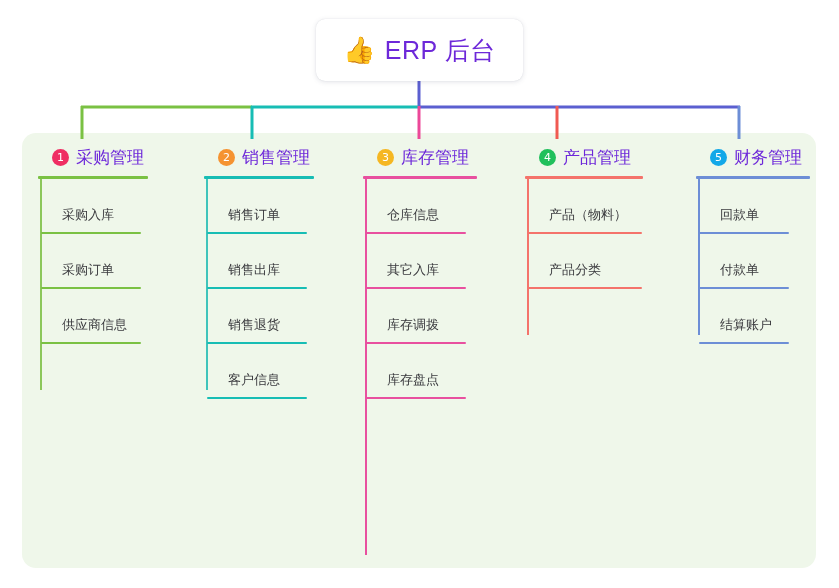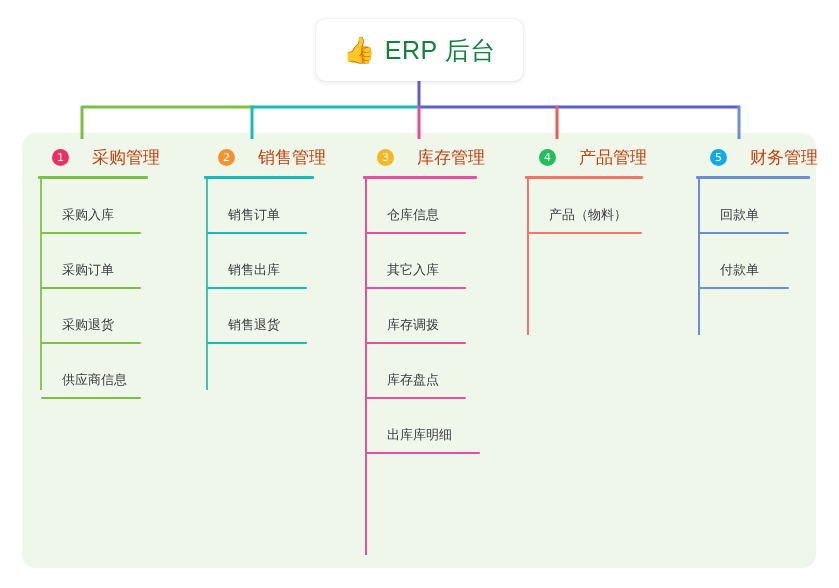--- a/index.html
+++ b/index.html
@@ -32,21 +32,21 @@
     gap: 9px;
     z-index: 6;
   }
   #root-card .thumb {
     font-size: 26px;
     line-height: 1;
     color: #f7cf4d;
   }
   #root-card .rtitle {
     font-size: 25px;
-    color: #15803d;
+    color: #6d28d9;
     letter-spacing: .5px;
     white-space: nowrap;
   }
 
   
   #panel {
     position: absolute;
     left: 22px;
     top: 133px;
     width: 794px;
@@ -83,23 +83,22 @@
     border-radius: 50%;
     color: #ffffff;
     font-size: 11px;
     line-height: 17px;
     text-align: center;
     flex: 0 0 auto;
     font-family: "DejaVu Sans", sans-serif;
   }
   .col-title {
     font-size: 17px;
-    color: #c2410c;
+    color: #6d28d9;
     white-space: nowrap;
-    margin-left: 16px;
   }
   .head-rule {
     height: 3px;
     border-radius: 1px;
     margin-top: 6px;
   }
 
   .leaf {
     position: relative;
     height: 55px;
@@ -162,24 +161,20 @@
       <div class="head-rule" style="width: 110px; background: rgb(122, 193, 67);"></div>
       <div class="leaf">
         <span class="leaf-text">采购入库</span>
         <div class="leaf-rule" style="width: 100px; left: 3px; background: rgb(122, 193, 67);"></div>
       </div>
       <div class="leaf">
         <span class="leaf-text">采购订单</span>
         <div class="leaf-rule" style="width: 100px; left: 3px; background: rgb(122, 193, 67);"></div>
       </div>
       <div class="leaf">
-        <span class="leaf-text">采购退货</span>
-        <div class="leaf-rule" style="width: 100px; left: 3px; background: rgb(122, 193, 67);"></div>
-      </div>
-      <div class="leaf">
         <span class="leaf-text">供应商信息</span>
         <div class="leaf-rule" style="width: 100px; left: 3px; background: rgb(122, 193, 67);"></div>
       </div>
     </div>
     <div class="column" style="left: 204px; top: 144px;">
       <div class="col-head">
         <span class="badge" style="background: rgb(245, 147, 49);">2</span>
         <span class="col-title">销售管理</span>
       </div>
       <div class="head-rule" style="width: 110px; background: rgb(23, 189, 180);"></div>
@@ -188,20 +183,24 @@
         <div class="leaf-rule" style="width: 100px; left: 3px; background: rgb(23, 189, 180);"></div>
       </div>
       <div class="leaf">
         <span class="leaf-text">销售出库</span>
         <div class="leaf-rule" style="width: 100px; left: 3px; background: rgb(23, 189, 180);"></div>
       </div>
       <div class="leaf">
         <span class="leaf-text">销售退货</span>
         <div class="leaf-rule" style="width: 100px; left: 3px; background: rgb(23, 189, 180);"></div>
       </div>
+      <div class="leaf">
+        <span class="leaf-text">客户信息</span>
+        <div class="leaf-rule" style="width: 100px; left: 3px; background: rgb(23, 189, 180);"></div>
+      </div>
     </div>
     <div class="column" style="left: 363px; top: 144px;">
       <div class="col-head">
         <span class="badge" style="background: rgb(245, 183, 34);">3</span>
         <span class="col-title">库存管理</span>
       </div>
       <div class="head-rule" style="width: 114px; background: rgb(232, 80, 159);"></div>
       <div class="leaf">
         <span class="leaf-text">仓库信息</span>
         <div class="leaf-rule" style="width: 100px; left: 3px; background: rgb(232, 80, 159);"></div>
@@ -211,44 +210,48 @@
         <div class="leaf-rule" style="width: 100px; left: 3px; background: rgb(232, 80, 159);"></div>
       </div>
       <div class="leaf">
         <span class="leaf-text">库存调拨</span>
         <div class="leaf-rule" style="width: 100px; left: 3px; background: rgb(232, 80, 159);"></div>
       </div>
       <div class="leaf">
         <span class="leaf-text">库存盘点</span>
         <div class="leaf-rule" style="width: 100px; left: 3px; background: rgb(232, 80, 159);"></div>
       </div>
-      <div class="leaf">
-        <span class="leaf-text">出库库明细</span>
-        <div class="leaf-rule" style="width: 114px; left: 3px; background: rgb(232, 80, 159);"></div>
-      </div>
     </div>
     <div class="column" style="left: 525px; top: 144px;">
       <div class="col-head">
         <span class="badge" style="background: rgb(32, 192, 92);">4</span>
         <span class="col-title">产品管理</span>
       </div>
       <div class="head-rule" style="width: 118px; background: rgb(244, 115, 107);"></div>
       <div class="leaf">
         <span class="leaf-text">产品（物料）</span>
         <div class="leaf-rule" style="width: 114px; left: 3px; background: rgb(244, 115, 107);"></div>
       </div>
+      <div class="leaf">
+        <span class="leaf-text">产品分类</span>
+        <div class="leaf-rule" style="width: 114px; left: 3px; background: rgb(244, 115, 107);"></div>
+      </div>
     </div>
     <div class="column" style="left: 696px; top: 144px;">
       <div class="col-head">
         <span class="badge" style="background: rgb(19, 168, 232);">5</span>
         <span class="col-title">财务管理</span>
       </div>
       <div class="head-rule" style="width: 114px; background: rgb(109, 142, 214);"></div>
       <div class="leaf">
         <span class="leaf-text">回款单</span>
         <div class="leaf-rule" style="width: 90px; left: 3px; background: rgb(109, 142, 214);"></div>
       </div>
       <div class="leaf">
         <span class="leaf-text">付款单</span>
         <div class="leaf-rule" style="width: 90px; left: 3px; background: rgb(109, 142, 214);"></div>
       </div>
+      <div class="leaf">
+        <span class="leaf-text">结算账户</span>
+        <div class="leaf-rule" style="width: 90px; left: 3px; background: rgb(109, 142, 214);"></div>
+      </div>
     </div>
   </div>
 
 </body></html>

